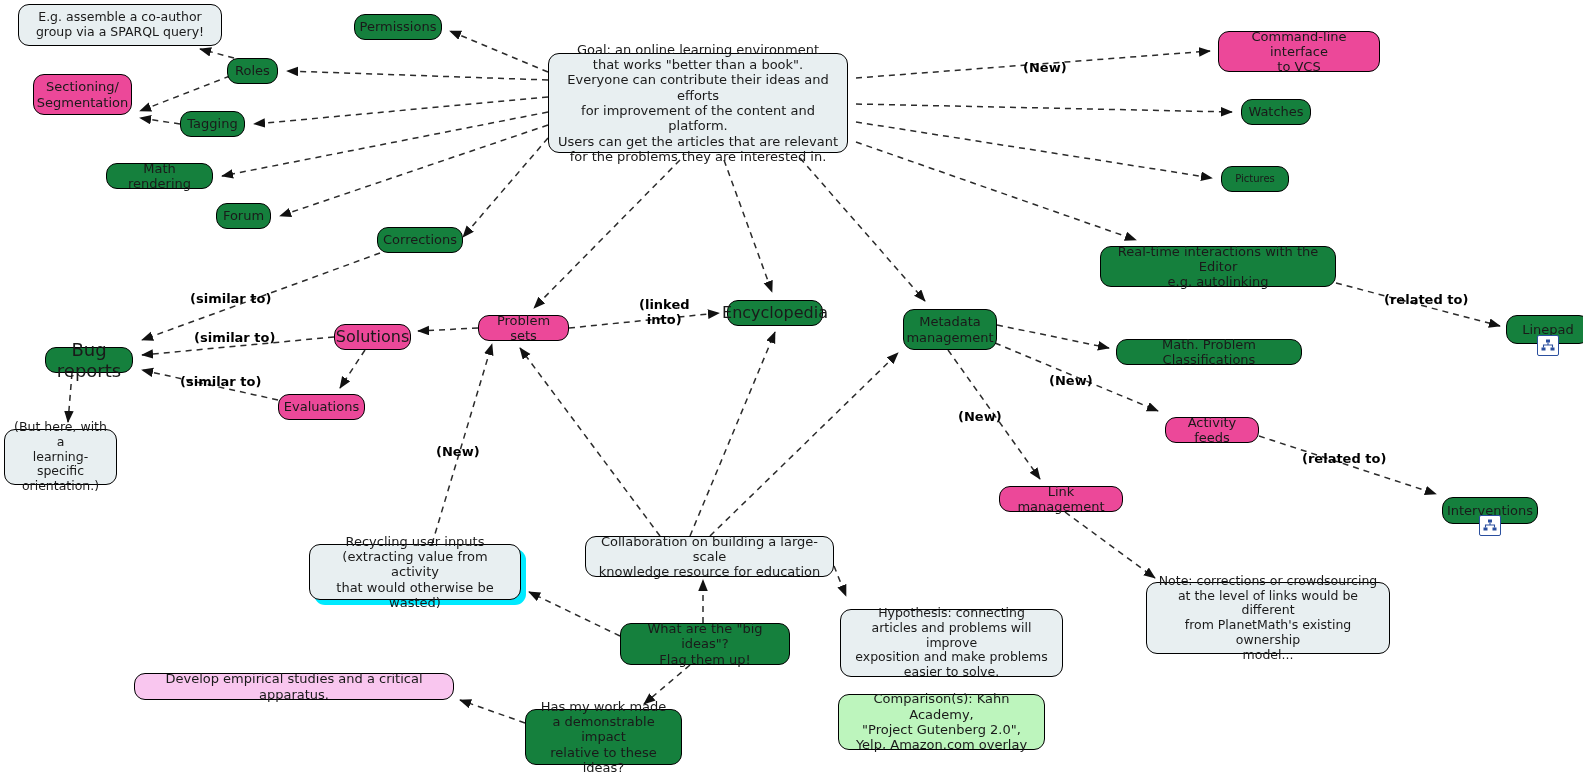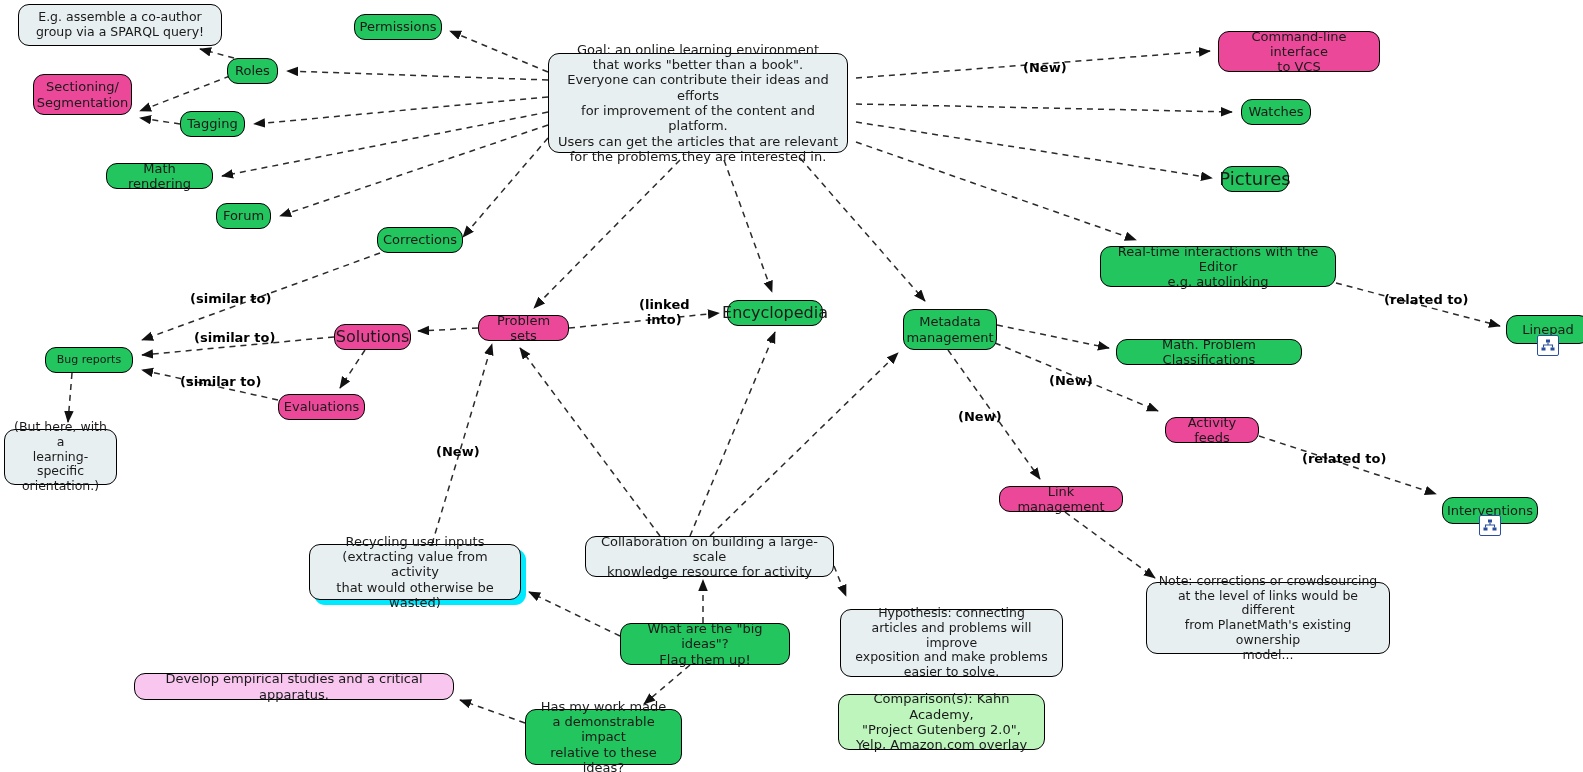--- a/index.html
+++ b/index.html
@@ -29,21 +29,21 @@
     justify-content:center;
     text-align:center;
     border:1.6px solid #000000;
     border-radius:11px;
     color:#1a1a1a;
     line-height:1.18;
     white-space:pre-line;
     padding:3px 7px;
     z-index:3;
   }
-  .n-plain{ background:#22c55e; }
+  .n-plain{ background:#15803d; }
   .n-orange{ background:#ec4899; border-color:#000000; }
   .n-note{ background:#e8eff1; border-color:#000000; }
   .n-green{ background:#bdf5bd; border-color:#000000; }
   .n-pink{ background:#f9c6ef; border-color:#000000; }
   .n-sel{ box-shadow:5px 5px 0 0 #00eaff; }
   .lbl{
     position:absolute;
     font-weight:bold;
     color:#000000;
     white-space:pre-line;
@@ -128,52 +128,52 @@
 Users can get the articles that are relevant
 for the problems they are interested in.</span></div>
       <div class="node n-orange" style="left: 1218px; top: 31px; width: 162px; height: 41px; font-size: 13px;"><span>Command-line interface
 to VCS</span></div>
       <div class="node n-plain" style="left: 227px; top: 58px; width: 51px; height: 26px; font-size: 13px;"><span>Roles</span></div>
       <div class="node n-orange" style="left: 33px; top: 74px; width: 99px; height: 41px; font-size: 13px;"><span>Sectioning/
 Segmentation</span></div>
       <div class="node n-plain" style="left: 1241px; top: 99px; width: 70px; height: 26px; font-size: 13px;"><span>Watches</span></div>
       <div class="node n-plain" style="left: 180px; top: 111px; width: 65px; height: 26px; font-size: 13px;"><span>Tagging</span></div>
       <div class="node n-plain" style="left: 106px; top: 163px; width: 107px; height: 26px; font-size: 13px;"><span>Math rendering</span></div>
-      <div class="node n-plain" style="left: 1221px; top: 166px; width: 68px; height: 26px; font-size: 18px;"><span>Pictures</span></div>
+      <div class="node n-plain" style="left: 1221px; top: 166px; width: 68px; height: 26px; font-size: 10px;"><span>Pictures</span></div>
       <div class="node n-plain" style="left: 216px; top: 203px; width: 55px; height: 26px; font-size: 13px;"><span>Forum</span></div>
       <div class="node n-plain" style="left: 377px; top: 227px; width: 86px; height: 26px; font-size: 13px;"><span>Corrections</span></div>
       <div class="node n-plain" style="left: 1100px; top: 246px; width: 236px; height: 41px; font-size: 13px;"><span>Real-time interactions with the Editor
 e.g. autolinking</span></div>
       <div class="node n-plain" style="left: 727px; top: 300px; width: 96px; height: 26px; font-size: 16px;"><span>Encyclopedia</span></div>
       <div class="node n-plain" style="left: 903px; top: 309px; width: 94px; height: 41px; font-size: 13px;"><span>Metadata
 management</span></div>
       <div class="node n-plain" style="left: 1506px; top: 315px; width: 84px; height: 29px; font-size: 13px;"><span>Linepad</span><span class="badge"><svg width="14" height="13" viewBox="0 0 14 13">
             <rect x="5" y="0.5" width="4" height="3" fill="#2b4f9e"></rect>
             <rect x="0.5" y="8.5" width="4" height="3" fill="#2b4f9e"></rect>
             <rect x="9.5" y="8.5" width="4" height="3" fill="#2b4f9e"></rect>
             <path d="M7 3.5 L7 6 M2.5 8.5 L2.5 6 L11.5 6 L11.5 8.5" stroke="#2b4f9e" stroke-width="1.1" fill="none"></path>
           </svg></span></div>
       <div class="node n-orange" style="left: 478px; top: 315px; width: 91px; height: 26px; font-size: 13px;"><span>Problem sets</span></div>
       <div class="node n-orange" style="left: 334px; top: 324px; width: 77px; height: 26px; font-size: 16px;"><span>Solutions</span></div>
       <div class="node n-plain" style="left: 1116px; top: 339px; width: 186px; height: 26px; font-size: 13px;"><span>Math. Problem Classifications</span></div>
-      <div class="node n-plain" style="left: 45px; top: 347px; width: 88px; height: 26px; font-size: 11px;"><span>Bug reports</span></div>
+      <div class="node n-plain" style="left: 45px; top: 347px; width: 88px; height: 26px; font-size: 18px;"><span>Bug reports</span></div>
       <div class="node n-orange" style="left: 278px; top: 394px; width: 87px; height: 26px; font-size: 13px;"><span>Evaluations</span></div>
       <div class="node n-orange" style="left: 1165px; top: 417px; width: 94px; height: 26px; font-size: 13px;"><span>Activity feeds</span></div>
       <div class="node n-note" style="left: 4px; top: 429px; width: 113px; height: 56px; font-size: 12.5px;"><span>(But here, with a
 learning-specific
 orientation.)</span></div>
       <div class="node n-orange" style="left: 999px; top: 486px; width: 124px; height: 26px; font-size: 13px;"><span>Link management</span></div>
       <div class="node n-plain" style="left: 1442px; top: 497px; width: 96px; height: 27px; font-size: 13px;"><span>Interventions</span><span class="badge"><svg width="14" height="13" viewBox="0 0 14 13">
             <rect x="5" y="0.5" width="4" height="3" fill="#2b4f9e"></rect>
             <rect x="0.5" y="8.5" width="4" height="3" fill="#2b4f9e"></rect>
             <rect x="9.5" y="8.5" width="4" height="3" fill="#2b4f9e"></rect>
             <path d="M7 3.5 L7 6 M2.5 8.5 L2.5 6 L11.5 6 L11.5 8.5" stroke="#2b4f9e" stroke-width="1.1" fill="none"></path>
           </svg></span></div>
       <div class="node n-note" style="left: 585px; top: 536px; width: 249px; height: 41px; font-size: 13px;"><span>Collaboration on building a large-scale
-knowledge resource for activity</span></div>
+knowledge resource for education</span></div>
       <div class="node n-note n-sel" style="left: 309px; top: 544px; width: 212px; height: 56px; font-size: 13px;"><span>Recycling user inputs
 (extracting value from activity
 that would otherwise be wasted)</span></div>
       <div class="node n-note" style="left: 1146px; top: 582px; width: 244px; height: 72px; font-size: 12.5px;"><span>Note: corrections or crowdsourcing
 at the level of links would be different
 from PlanetMath's existing ownership
 model...</span></div>
       <div class="node n-note" style="left: 840px; top: 597px; width: 223px; height: 68px; font-size: 12.5px; margin-top: 12px;"><span>Hypothesis: connecting
 articles and problems will improve
 exposition and make problems

